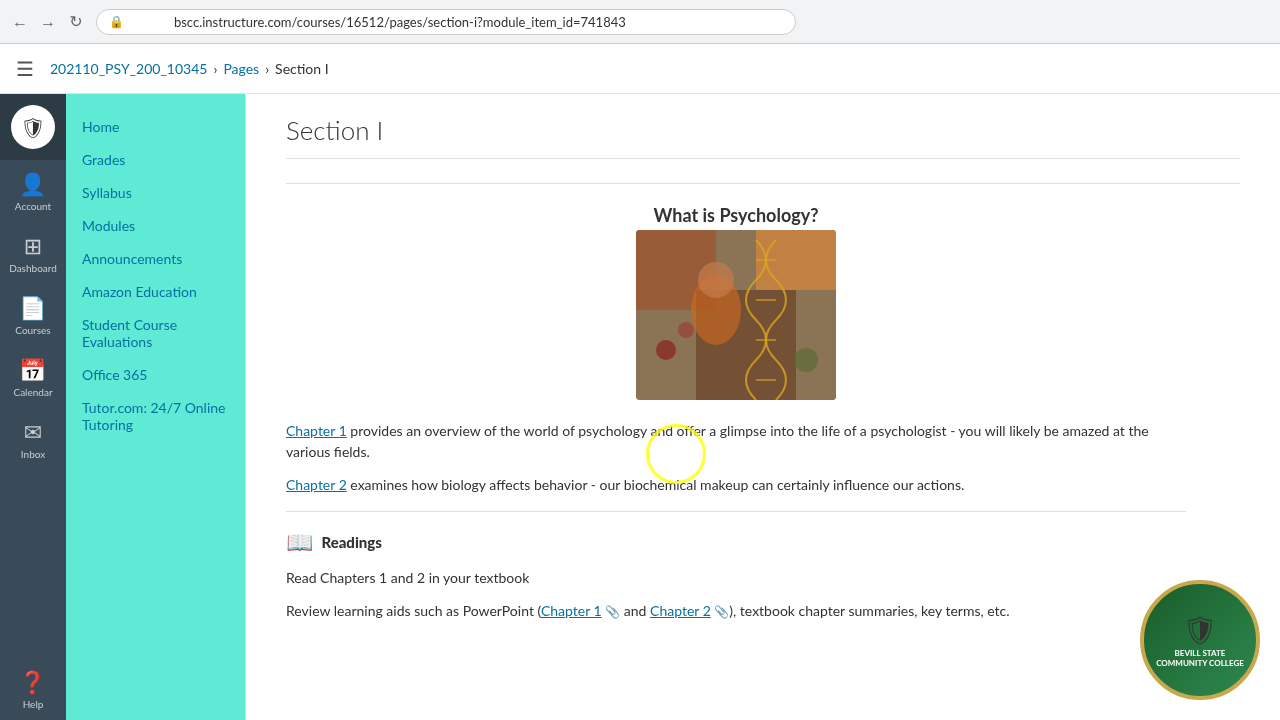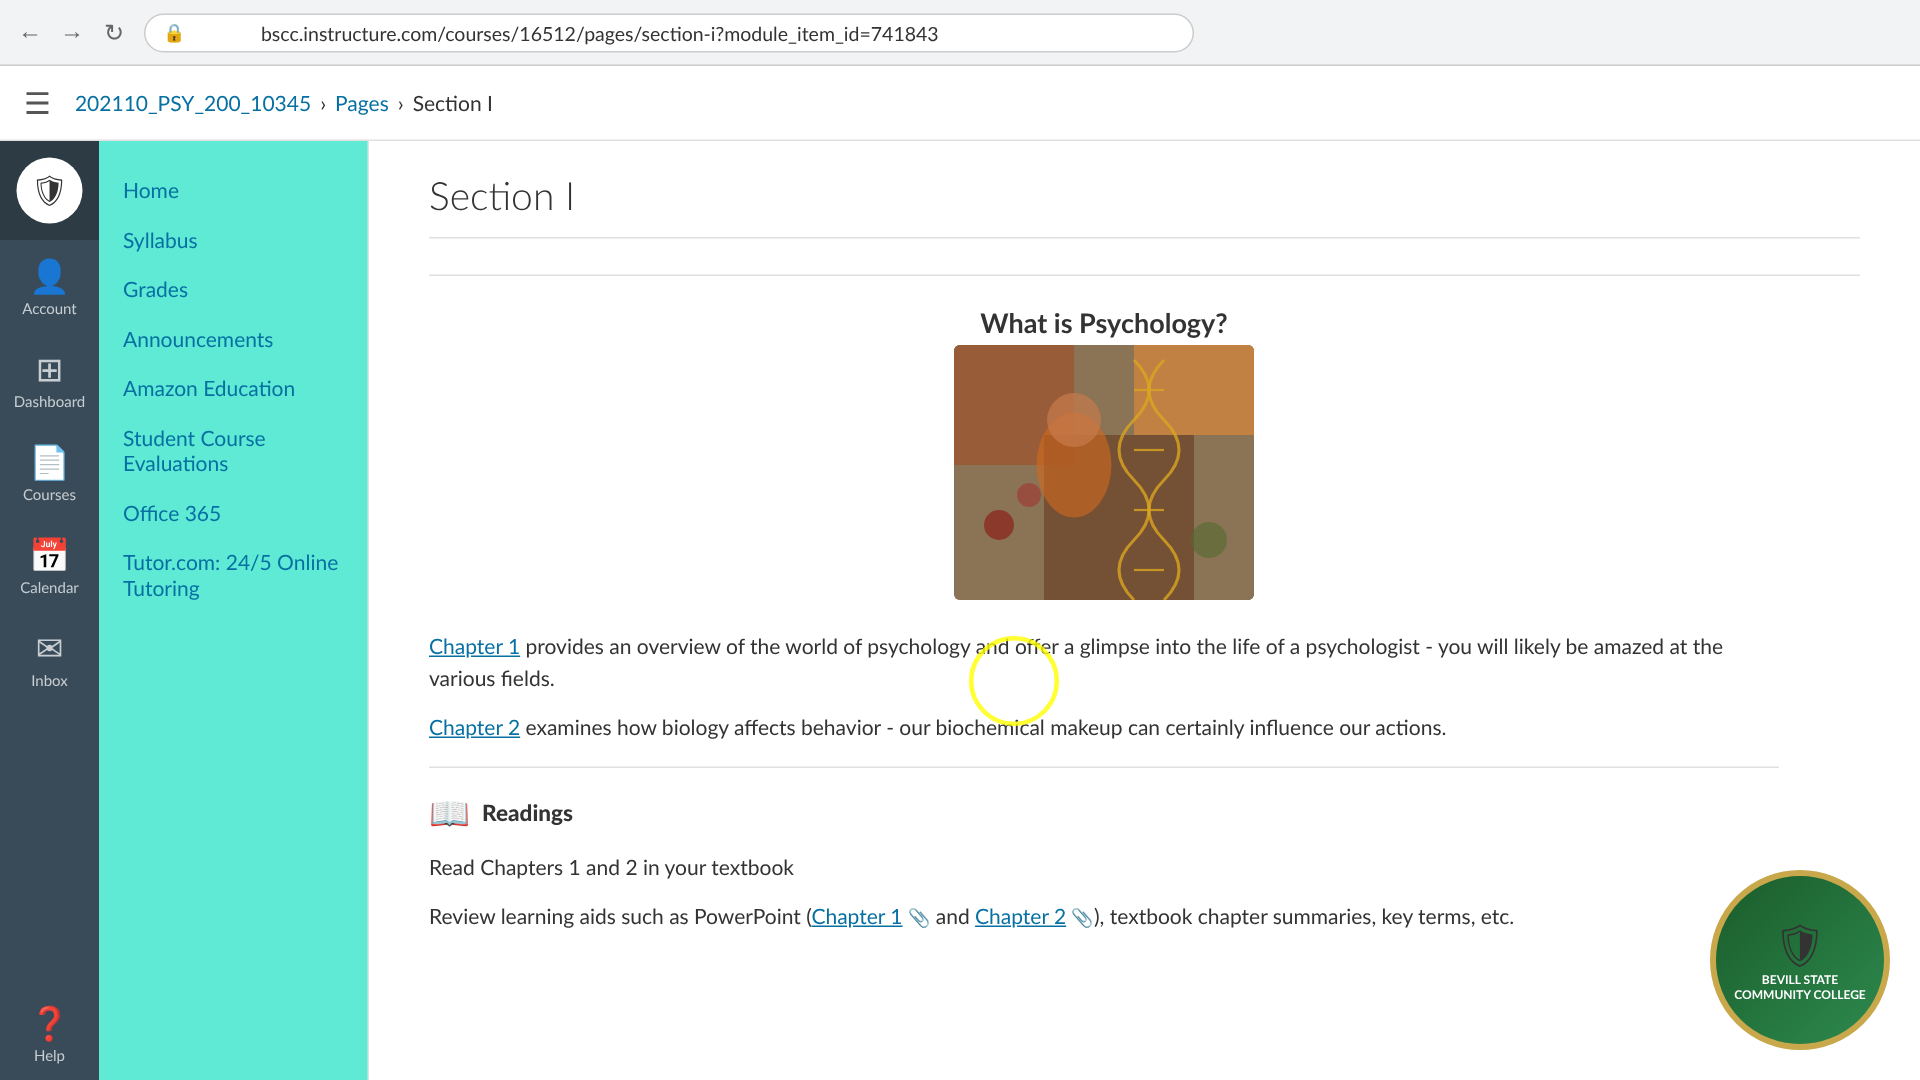--- a/index.html
+++ b/index.html
@@ -129,27 +129,28 @@
       <span class="nav-label">Inbox</span>
     </div>
     <div class="global-nav-item" style="margin-top:auto;">
       <span class="nav-icon">❓</span>
       <span class="nav-label">Help</span>
     </div>
   </div>
 
   <div class="course-nav">
     <a href="#">Home</a>
+    <a href="#">Grades</a>
     <a href="#">Syllabus</a>
-    <a href="#">Grades</a>
+    <a href="#">Modules</a>
     <a href="#">Announcements</a>
     <a href="#">Amazon Education</a>
     <a href="#">Student Course Evaluations</a>
     <a href="#">Office 365</a>
-    <a href="#">Tutor.com: 24/5 Online Tutoring</a>
+    <a href="#">Tutor.com: 24/7 Online Tutoring</a>
   </div>
 
   <div class="main-content">
 
     <h1 class="page-title">Section I</h1>
 
     <hr class="section-rule">
 
     <div class="content-section">
 

